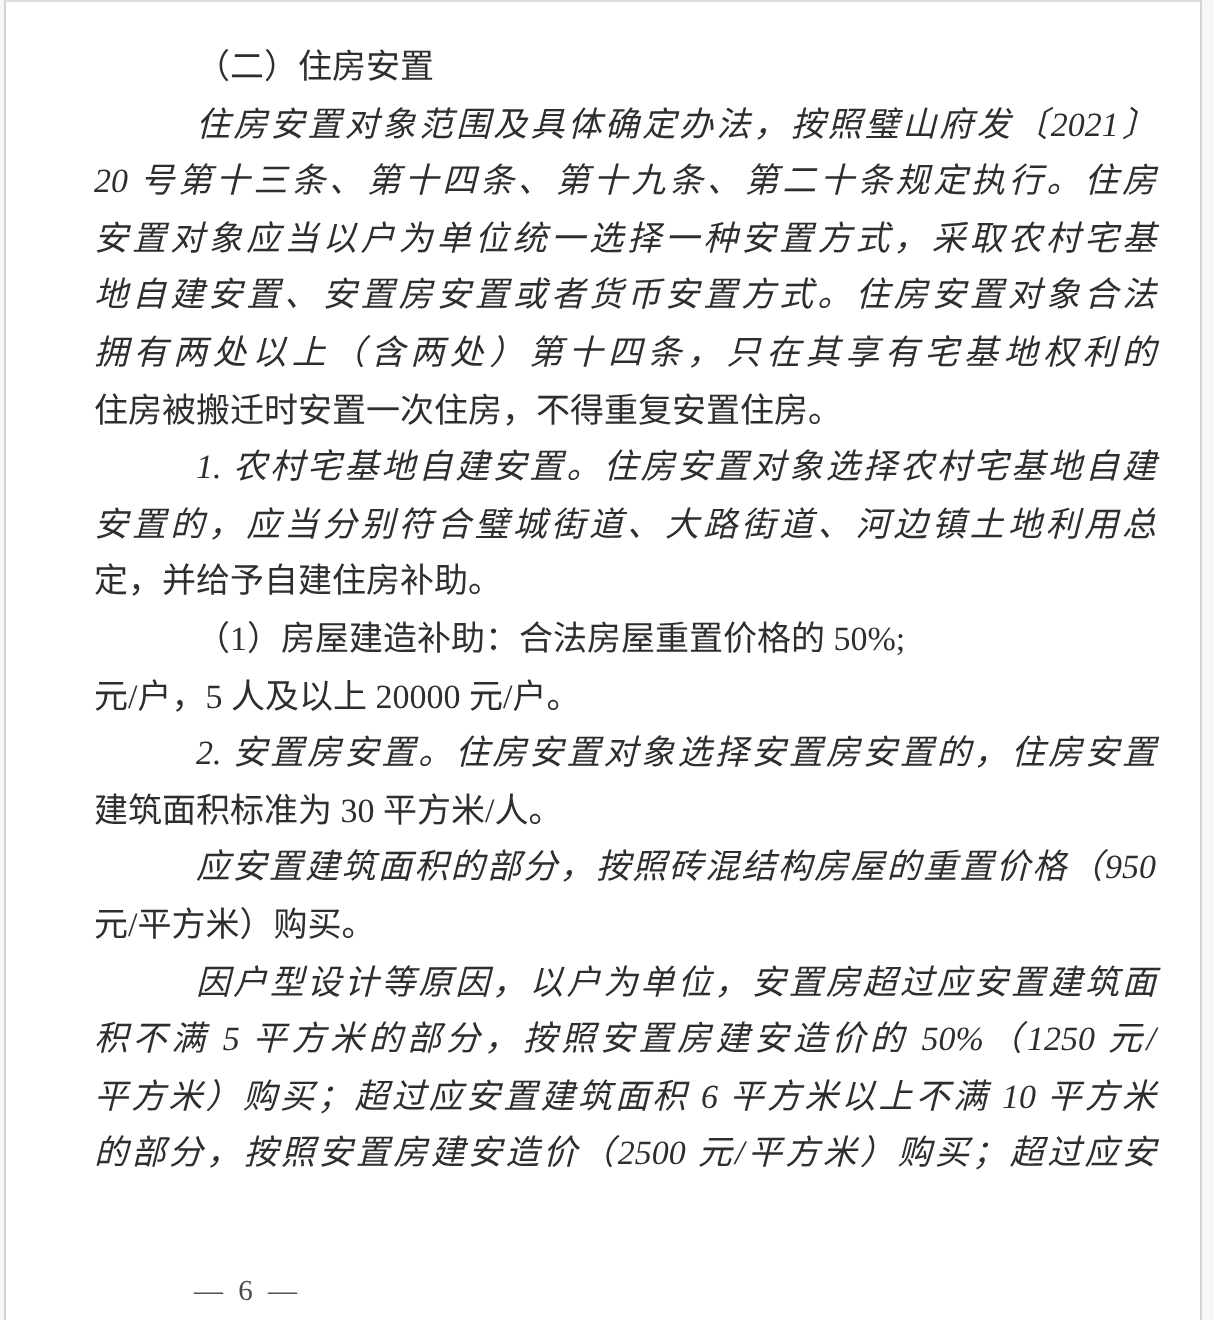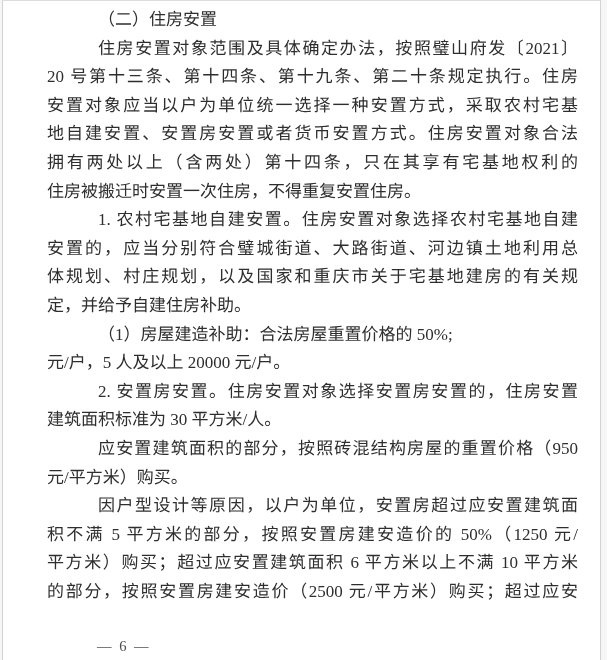--- a/index.html
+++ b/index.html
@@ -20,33 +20,34 @@
     position: absolute;
     left: 2px;
     top: 0;
     width: 599px;
     height: 660px;
     box-sizing: border-box;
     background: #ffffff;
     border-left: 1px solid #d2d2d2;
     border-right: 1px solid #d2d2d2;
     border-top: 1px solid #dcdcdc;
-    padding: 5px 22px 0 44px;
+    padding: 19px 22px 0 44px;
   }
   .ln {
     font-size: 17px;
     line-height: 28.6px;
     height: 28.6px;
     color: #2e2e2e;
     text-align: left;
     overflow: visible;
   }
   .j {
     text-align: justify;
     text-align-last: justify;
+    font-style: italic;
   }
   .i {
     text-indent: 51px;
   }
   .pageno {
     position: absolute;
     left: 94px;
     top: 635px;
     font-size: 14.5px;
     line-height: 20px;
@@ -63,21 +64,20 @@
     <div class="ln i">（二）住房安置</div>
 
     <div class="ln i j">住房安置对象范围及具体确定办法，按照璧山府发〔2021〕</div>
     <div class="ln j">20 号第十三条、第十四条、第十九条、第二十条规定执行。住房</div>
     <div class="ln j">安置对象应当以户为单位统一选择一种安置方式，采取农村宅基</div>
     <div class="ln j">地自建安置、安置房安置或者货币安置方式。住房安置对象合法</div>
     <div class="ln j">拥有两处以上（含两处）第十四条，只在其享有宅基地权利的</div>
     <div class="ln">住房被搬迁时安置一次住房，不得重复安置住房。</div>
     <div class="ln i j">1. 农村宅基地自建安置。住房安置对象选择农村宅基地自建</div>
     <div class="ln j">安置的，应当分别符合璧城街道、大路街道、河边镇土地利用总</div>
-    <div class="ln j">体规划、村庄规划，以及国家和重庆市关于宅基地建房的有关规</div>
     <div class="ln">定，并给予自建住房补助。</div>
     <div class="ln i">（1）房屋建造补助：合法房屋重置价格的 50%;</div>
     <div class="ln">元/户，5 人及以上 20000 元/户。</div>
     <div class="ln i j">2. 安置房安置。住房安置对象选择安置房安置的，住房安置</div>
     <div class="ln">建筑面积标准为 30 平方米/人。</div>
     <div class="ln i j">应安置建筑面积的部分，按照砖混结构房屋的重置价格（950</div>
     <div class="ln">元/平方米）购买。</div>
     <div class="ln i j">因户型设计等原因，以户为单位，安置房超过应安置建筑面</div>
     <div class="ln j">积不满 5 平方米的部分，按照安置房建安造价的 50%（1250 元/</div>
     <div class="ln j">平方米）购买；超过应安置建筑面积 6 平方米以上不满 10 平方米</div>

